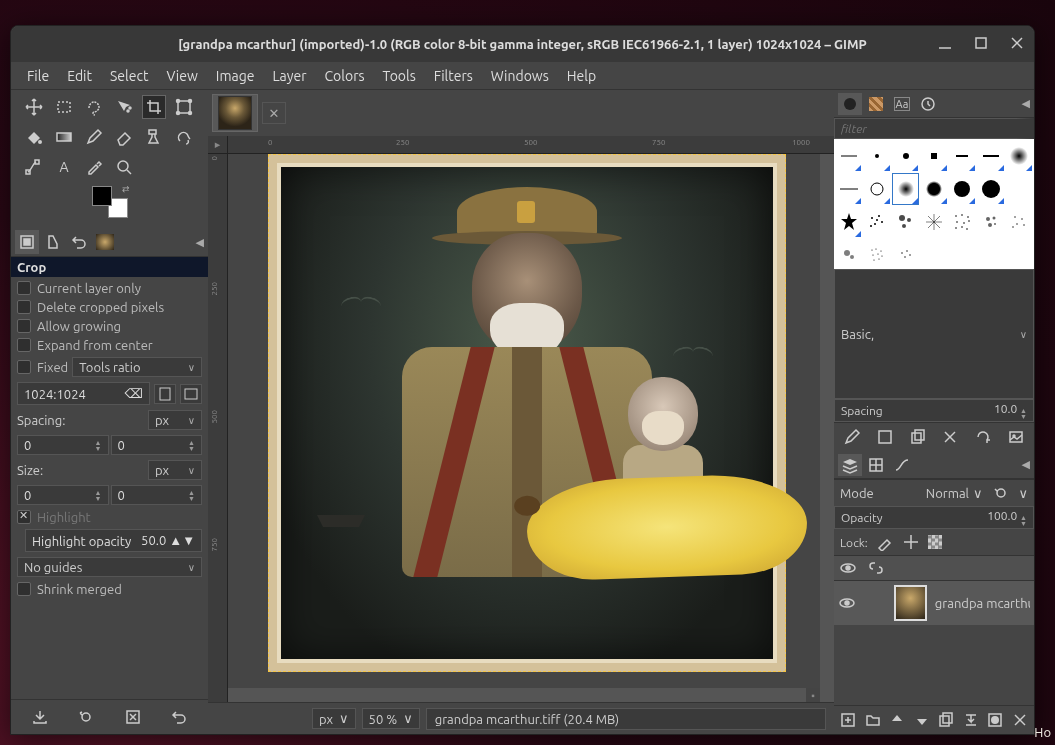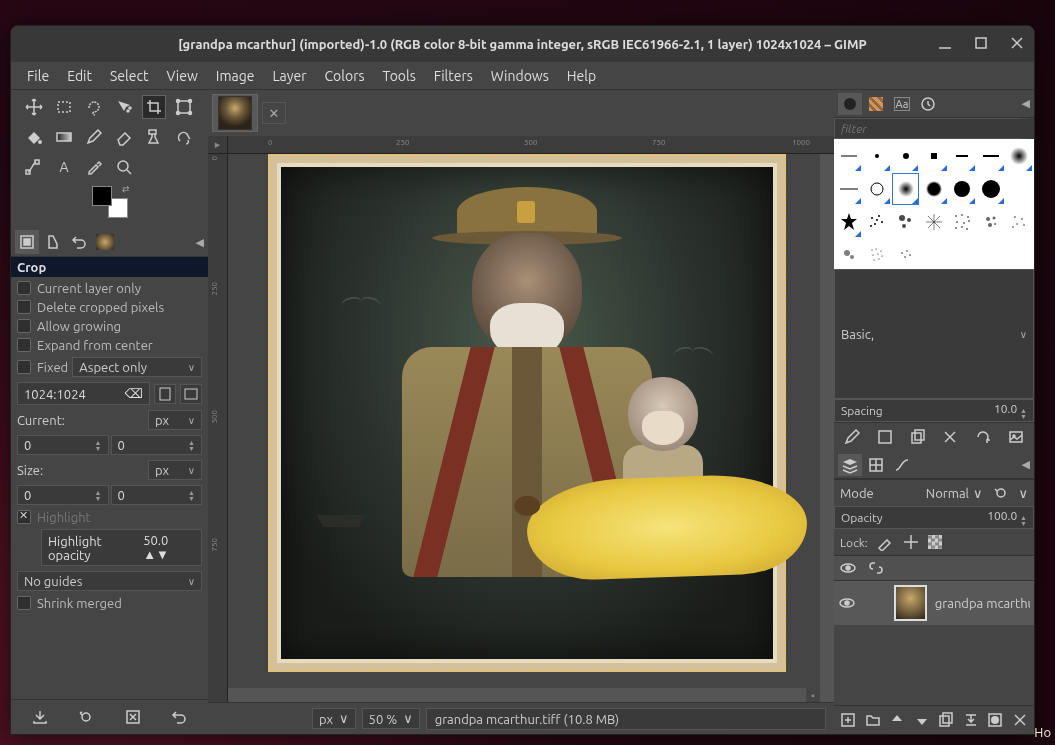--- a/index.html
+++ b/index.html
@@ -323,42 +323,42 @@
         <label class="chk">
             <span class="box"></span>
             <span>Expand from center</span>
           </label>
         <div class="row">
           <label class="chk" style="flex:0">
               <span class="box"></span>
               <span>Fixed</span>
             </label>
           <div class="selbox">
-              <span>Aspect only</span>
+              <span>Tools ratio</span>
               <span class="chev">∨</span>
             </div>
         </div>
         <div class="row">
           <div class="wideinput" style="flex:1">
               <span>1024:1024</span>
               <span>⌫</span>
             </div>
           <span class="iconbtn">
               <svg width="12" height="14" viewBox="0 0 12 14">
                 <rect x="1" y="1" width="10" height="12" fill="none" stroke="#ccc"></rect>
               </svg>
             </span>
           <span class="iconbtn">
               <svg width="14" height="12" viewBox="0 0 14 12">
                 <rect x="1" y="1" width="12" height="10" fill="none" stroke="#ccc"></rect>
               </svg>
             </span>
         </div>
         <div class="row">
-          <span style="flex:1">Current:</span>
+          <span style="flex:1">Spacing:</span>
           <div class="selbox" style="flex:0 0 54px">
               <span>px</span>
               <span class="chev">∨</span>
             </div>
         </div>
         <div class="split2">
           <div class="numbox">
               <span>0</span>
               <span class="spin">
                 <span>▲</span>
@@ -393,21 +393,21 @@
               <span class="spin">
                 <span>▲</span>
                 <span>▼</span>
               </span>
             </div>
         </div>
         <label class="chk x disabled">
             <span class="box"></span>
             <span>Highlight</span>
           </label>
-        <div class="wideinput" style="margin-left:24px">
+        <div class="wideinput" style="margin-left:8px">
             <span>Highlight opacity</span>
             <span><span>50.0</span> <span class="spin" style="display:inline-flex">
                 <span>▲</span>
                 <span>▼</span>
               </span></span>
           </div>
         <div class="selbox">
             <span>No guides</span>
             <span class="chev">∨</span>
           </div>
@@ -503,21 +503,21 @@
       <div class="statusbar">
         <div style="width:90px"></div>
         <div class="selbox2">
             <span>px</span>
             <span class="chev">∨</span>
           </div>
         <div class="selbox2">
             <span>50 %</span>
             <span class="chev">∨</span>
           </div>
-        <div class="info">grandpa mcarthur.tiff (10.8 MB)</div>
+        <div class="info">grandpa mcarthur.tiff (20.4 MB)</div>
       </div>
     </div>
 
     <div class="rightdock">
       <div class="rtabs">
         <span class="tab sel">
             <svg width="16" height="16">
               <circle cx="8" cy="8" r="6" fill="#222"></circle>
             </svg>
           </span>

